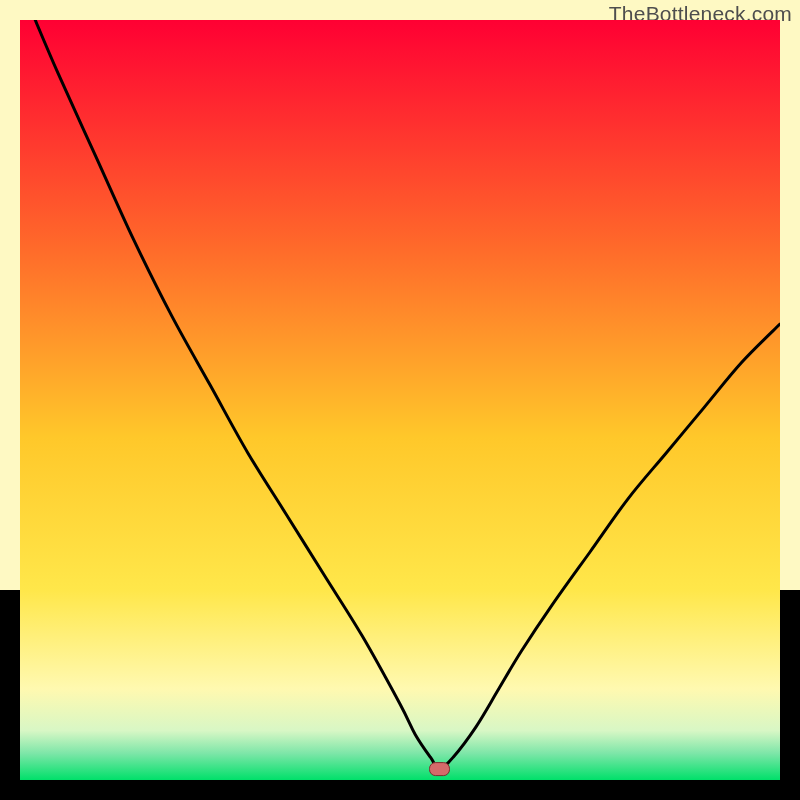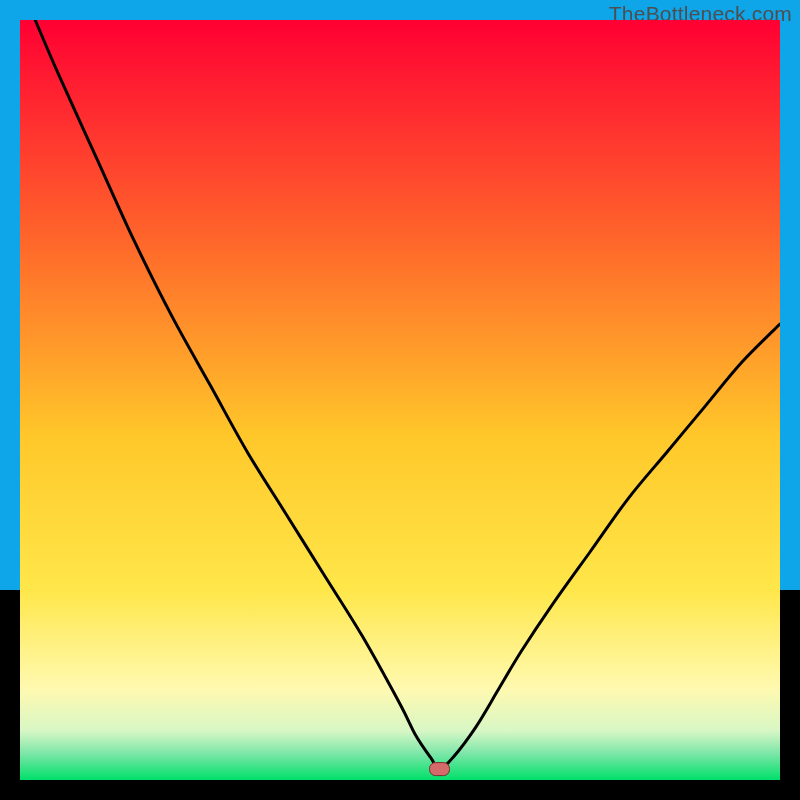--- a/index.html
+++ b/index.html
@@ -8,21 +8,21 @@
     width: 800px;
     height: 800px;
     background: #000000;
     overflow: hidden;
     font-family: Arial, Helvetica, sans-serif;
   }
   .frame {
     position: relative;
     width: 800px;
     height: 590px;
-    background: #0ea5e9;
+    background: #fef9c3;
   }
   .plot-area {
     position: absolute;
     left: 20px;
     top: 20px;
     width: 760px;
     height: 760px;
   }
   .watermark {
     position: absolute;

